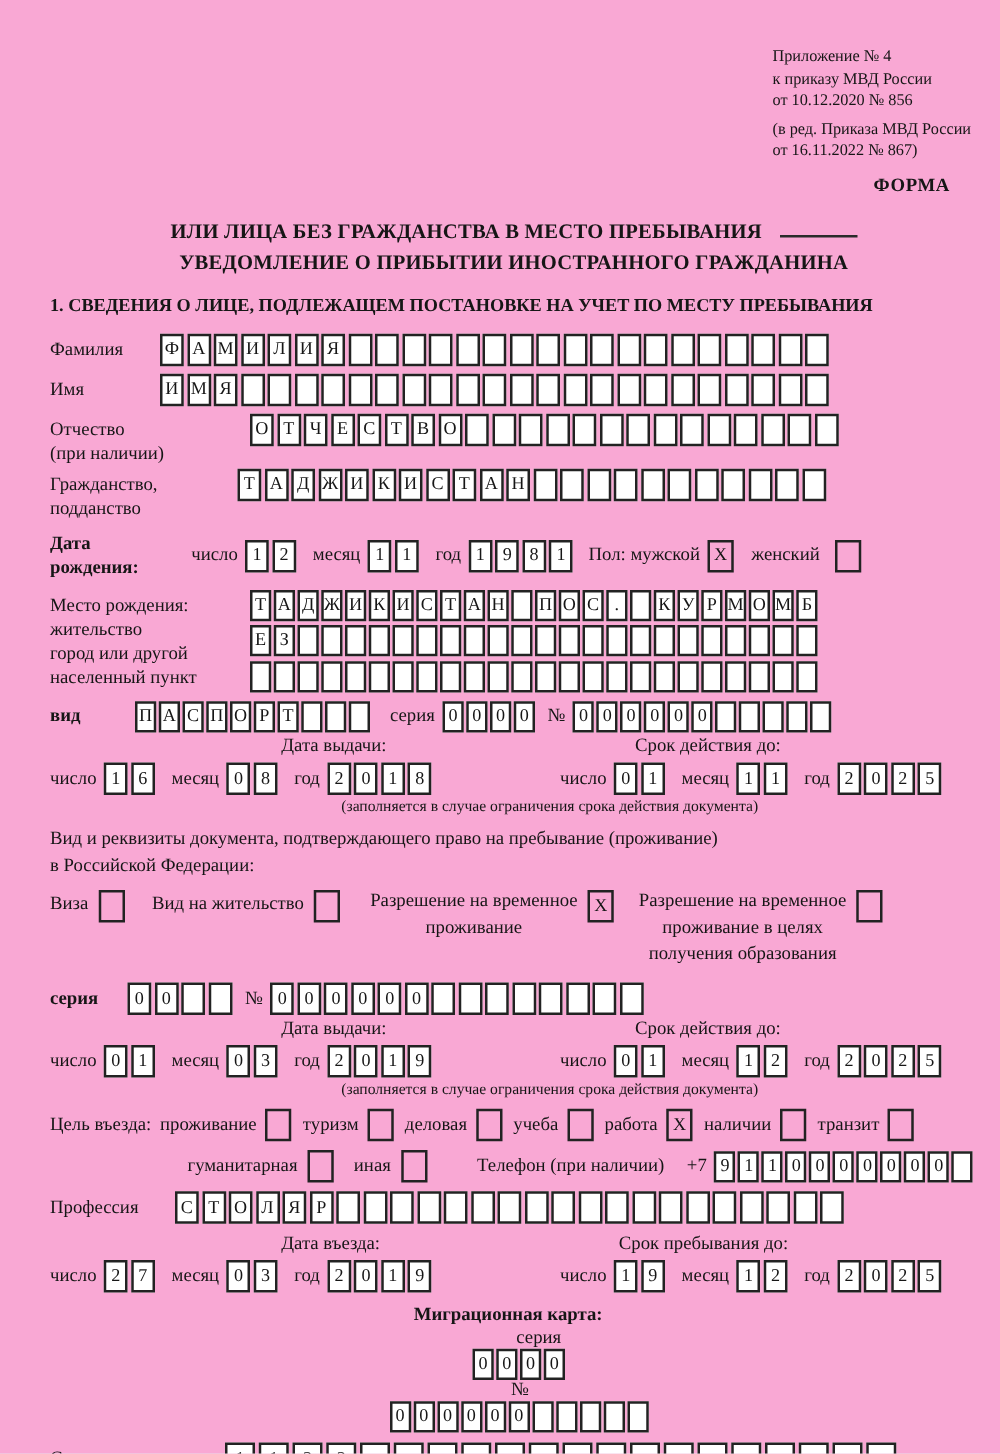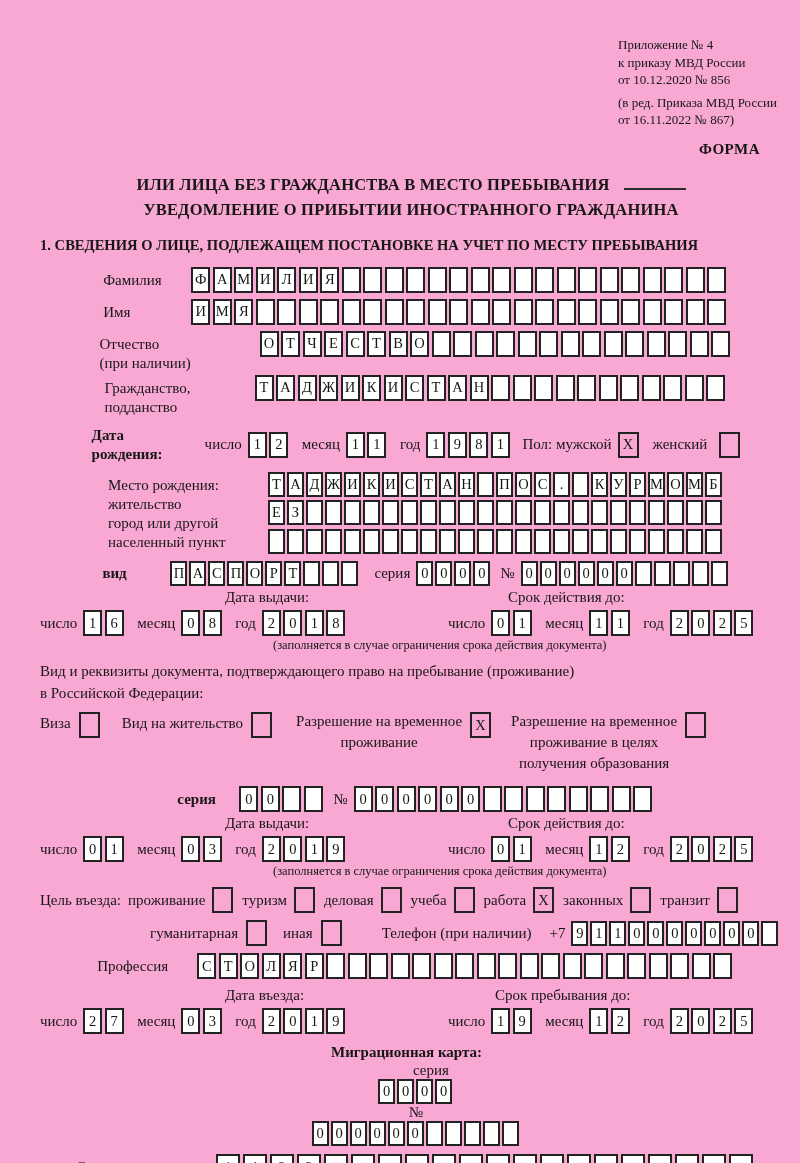--- a/index.html
+++ b/index.html
@@ -14,21 +14,21 @@
   .forma { text-align:right; padding-right:32px; font-weight:bold; font-size:15px;
            margin-top:12px; letter-spacing:0.5px; }
 
   .title { text-align:center; font-weight:bold; font-size:16.5px; line-height:25px;
            margin-top:14px; letter-spacing:0.2px; margin-left:-10px; }
   .blank-line { display:inline-block; width:62px; border-bottom:2.5px solid #2a2a2a;
                 height:13px; margin-left:14px; }
   .sec-heading { font-weight:bold; font-size:14.6px; margin-top:15px; }
 
   
-  .frow { display:flex; align-items:flex-start; margin-top:6px;justify-content:center; }
+  .frow { display:flex; align-items:flex-start; margin-top:6px; }
   .flabel { font-size:15px; line-height:19px; padding-top:4px; flex:none; }
   .flabel.inline { padding-top:5px;font-weight:bold; }
   .w88{width:88px}.w150{width:150px}.w160{width:160px}.w68{width:68px}
   .w78{width:78px}.w105{width:105px}.w62{width:62px}.w170{width:170px}
   .cells { display:flex; flex:none; }
   .cell { display:inline-flex; flex:none; width:19px; height:26px; border:2px solid #222;
           margin-right:2.5px; align-items:center; justify-content:center;
           font-size:14.5px; background:#fff; }
   .tight .cell { width:17px; margin-right:2px; height:25px; }
   .big .cell { width:24px; margin-right:3px; height:27px; }
@@ -512,21 +512,21 @@
     <span class="lbl">проживание</span>
     <span class="cbx"></span>
     <span class="lbl">туризм</span>
     <span class="cbx"></span>
     <span class="lbl">деловая</span>
     <span class="cbx"></span>
     <span class="lbl">учеба</span>
     <span class="cbx"></span>
     <span class="lbl">работа</span>
     <span class="cbx">X</span>
-    <span class="lbl">законных</span>
+    <span class="lbl">наличии</span>
     <span class="cbx"></span>
     <span class="lbl">транзит</span>
     <span class="cbx"></span>
   </div>
 
   <div class="purpose2 tight">
     <span class="lbl" style="margin-left:110px; margin-right:8px">гуманитарная</span>
     <span class="cbx"></span>
     <span class="lbl" style="margin-left:16px; margin-right:8px">иная</span>
     <span class="cbx"></span>

